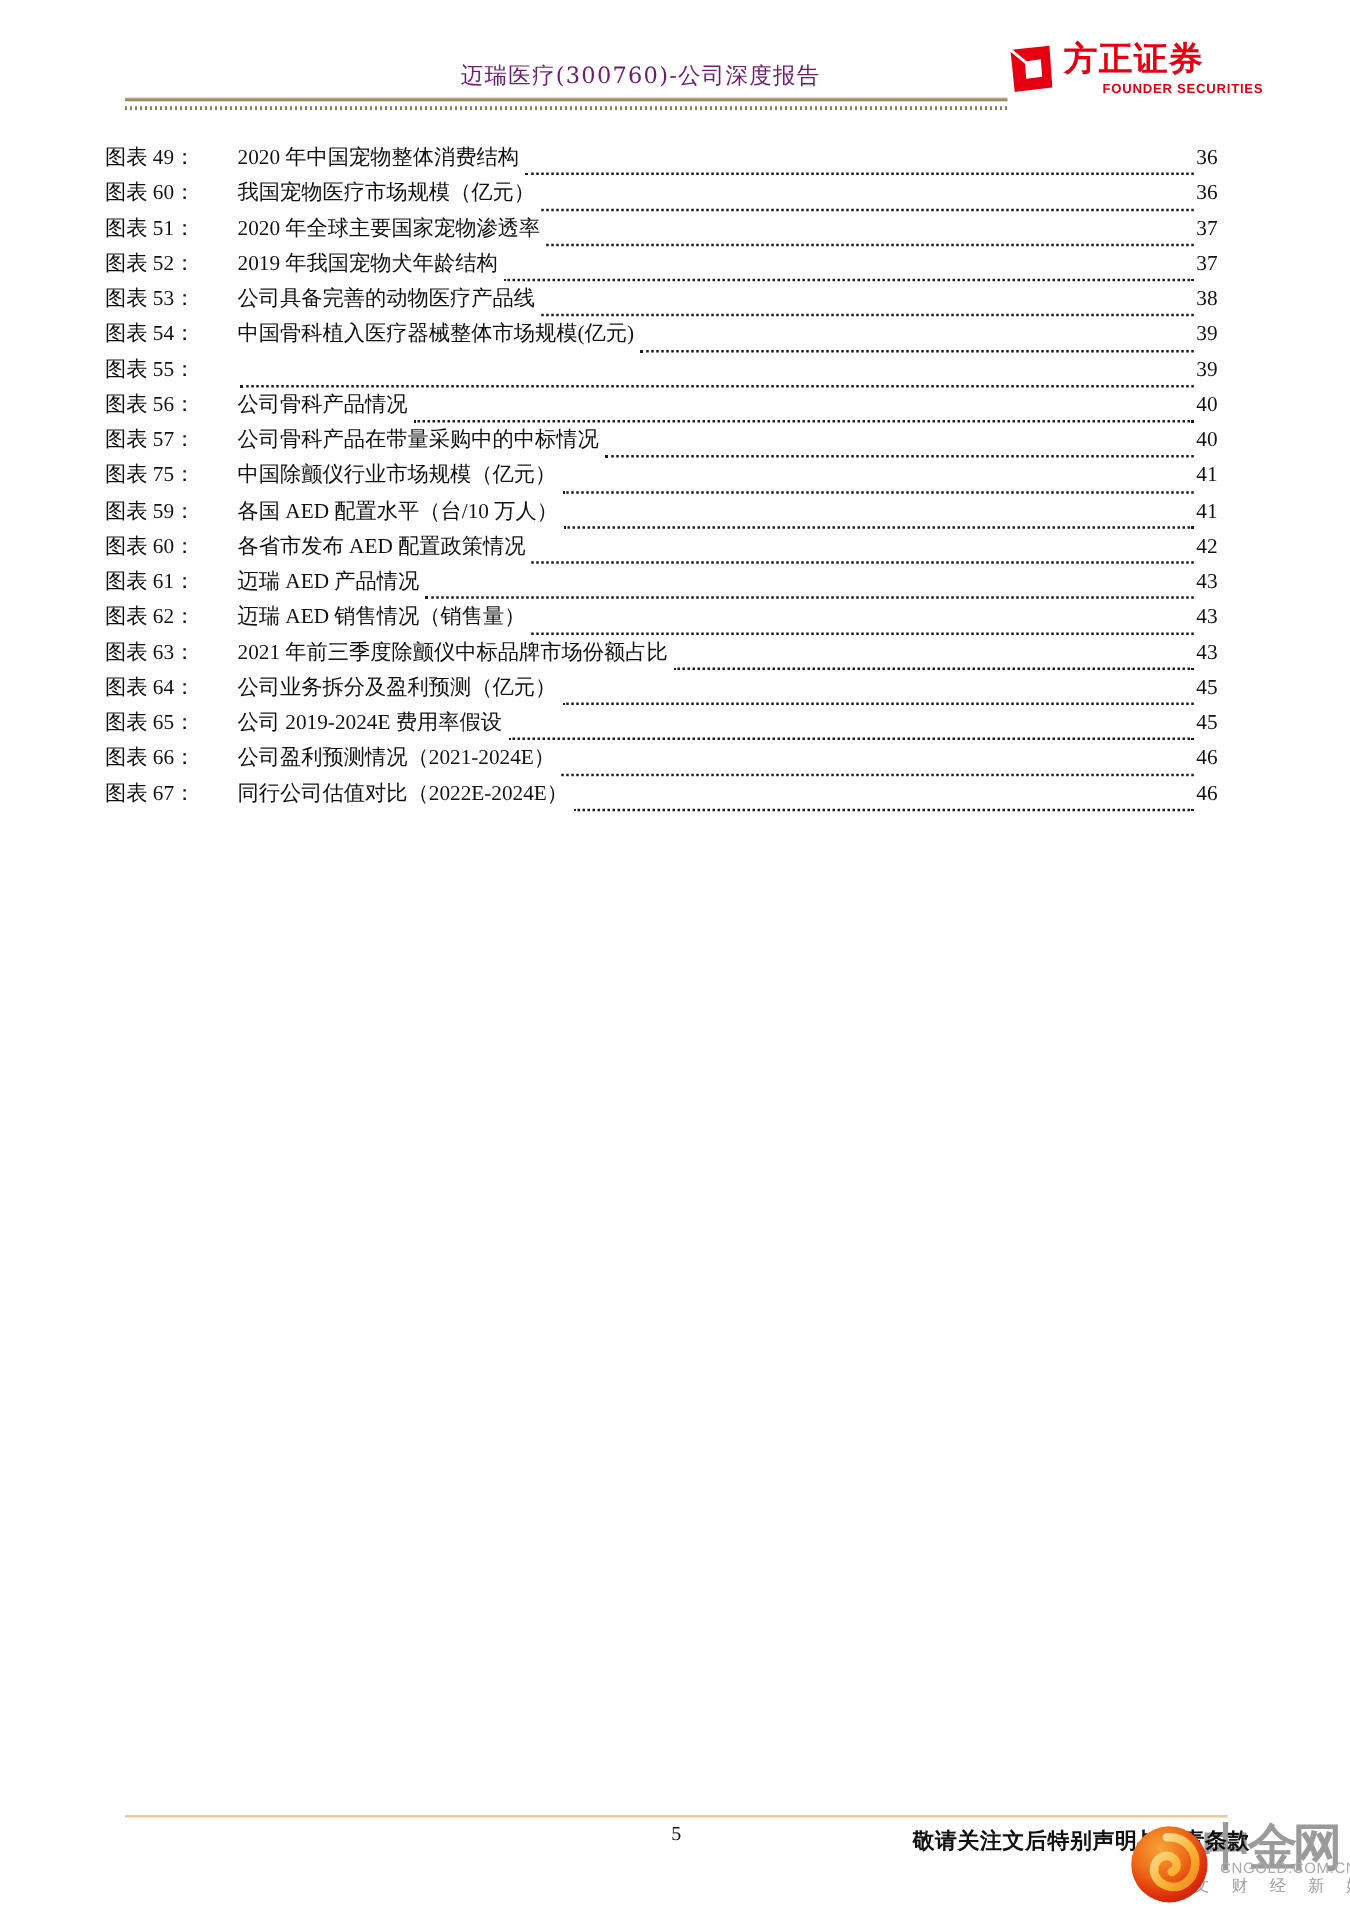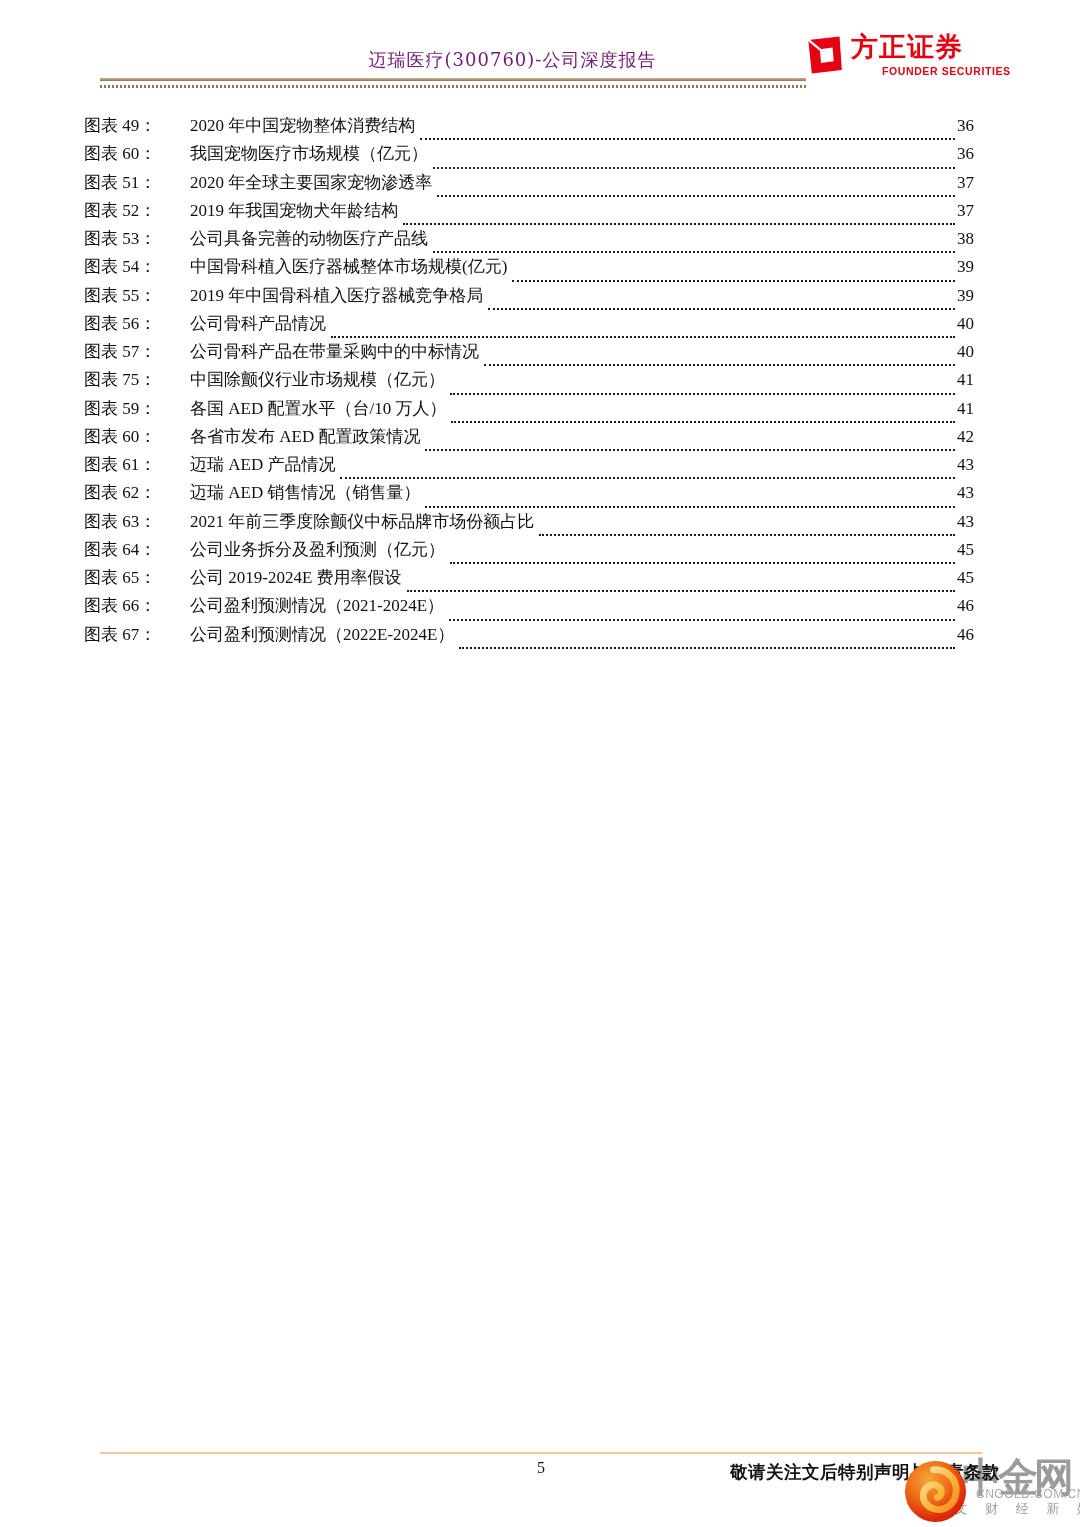--- a/index.html
+++ b/index.html
@@ -242,21 +242,20 @@
 
     <div class="toc-row">
       <span class="toc-label">图表 54：</span>
       <span class="toc-title">中国骨科植入医疗器械整体市场规模(亿元)</span>
       <span class="toc-leader"></span>
       <span class="toc-page">39</span>
     </div>
 
     <div class="toc-row">
       <span class="toc-label">图表 55：</span>
-      <span class="toc-title">2019 年中国骨科植入医疗器械竞争格局</span>
       <span class="toc-leader"></span>
       <span class="toc-page">39</span>
     </div>
 
     <div class="toc-row">
       <span class="toc-label">图表 56：</span>
       <span class="toc-title">公司骨科产品情况</span>
       <span class="toc-leader"></span>
       <span class="toc-page">40</span>
     </div>
@@ -326,21 +325,21 @@
 
     <div class="toc-row">
       <span class="toc-label">图表 66：</span>
       <span class="toc-title">公司盈利预测情况（2021-2024E）</span>
       <span class="toc-leader"></span>
       <span class="toc-page">46</span>
     </div>
 
     <div class="toc-row">
       <span class="toc-label">图表 67：</span>
-      <span class="toc-title">公司盈利预测情况（2022E-2024E）</span>
+      <span class="toc-title">同行公司估值对比（2022E-2024E）</span>
       <span class="toc-leader"></span>
       <span class="toc-page">46</span>
     </div>
   </div>
 
   <div class="footer-rule"></div>
   <div class="footer-pageno">5</div>
   <div class="footer-disclaimer">敬请关注文后特别声明与免责条款</div>
 
   <div class="wm-name">中金网</div>

